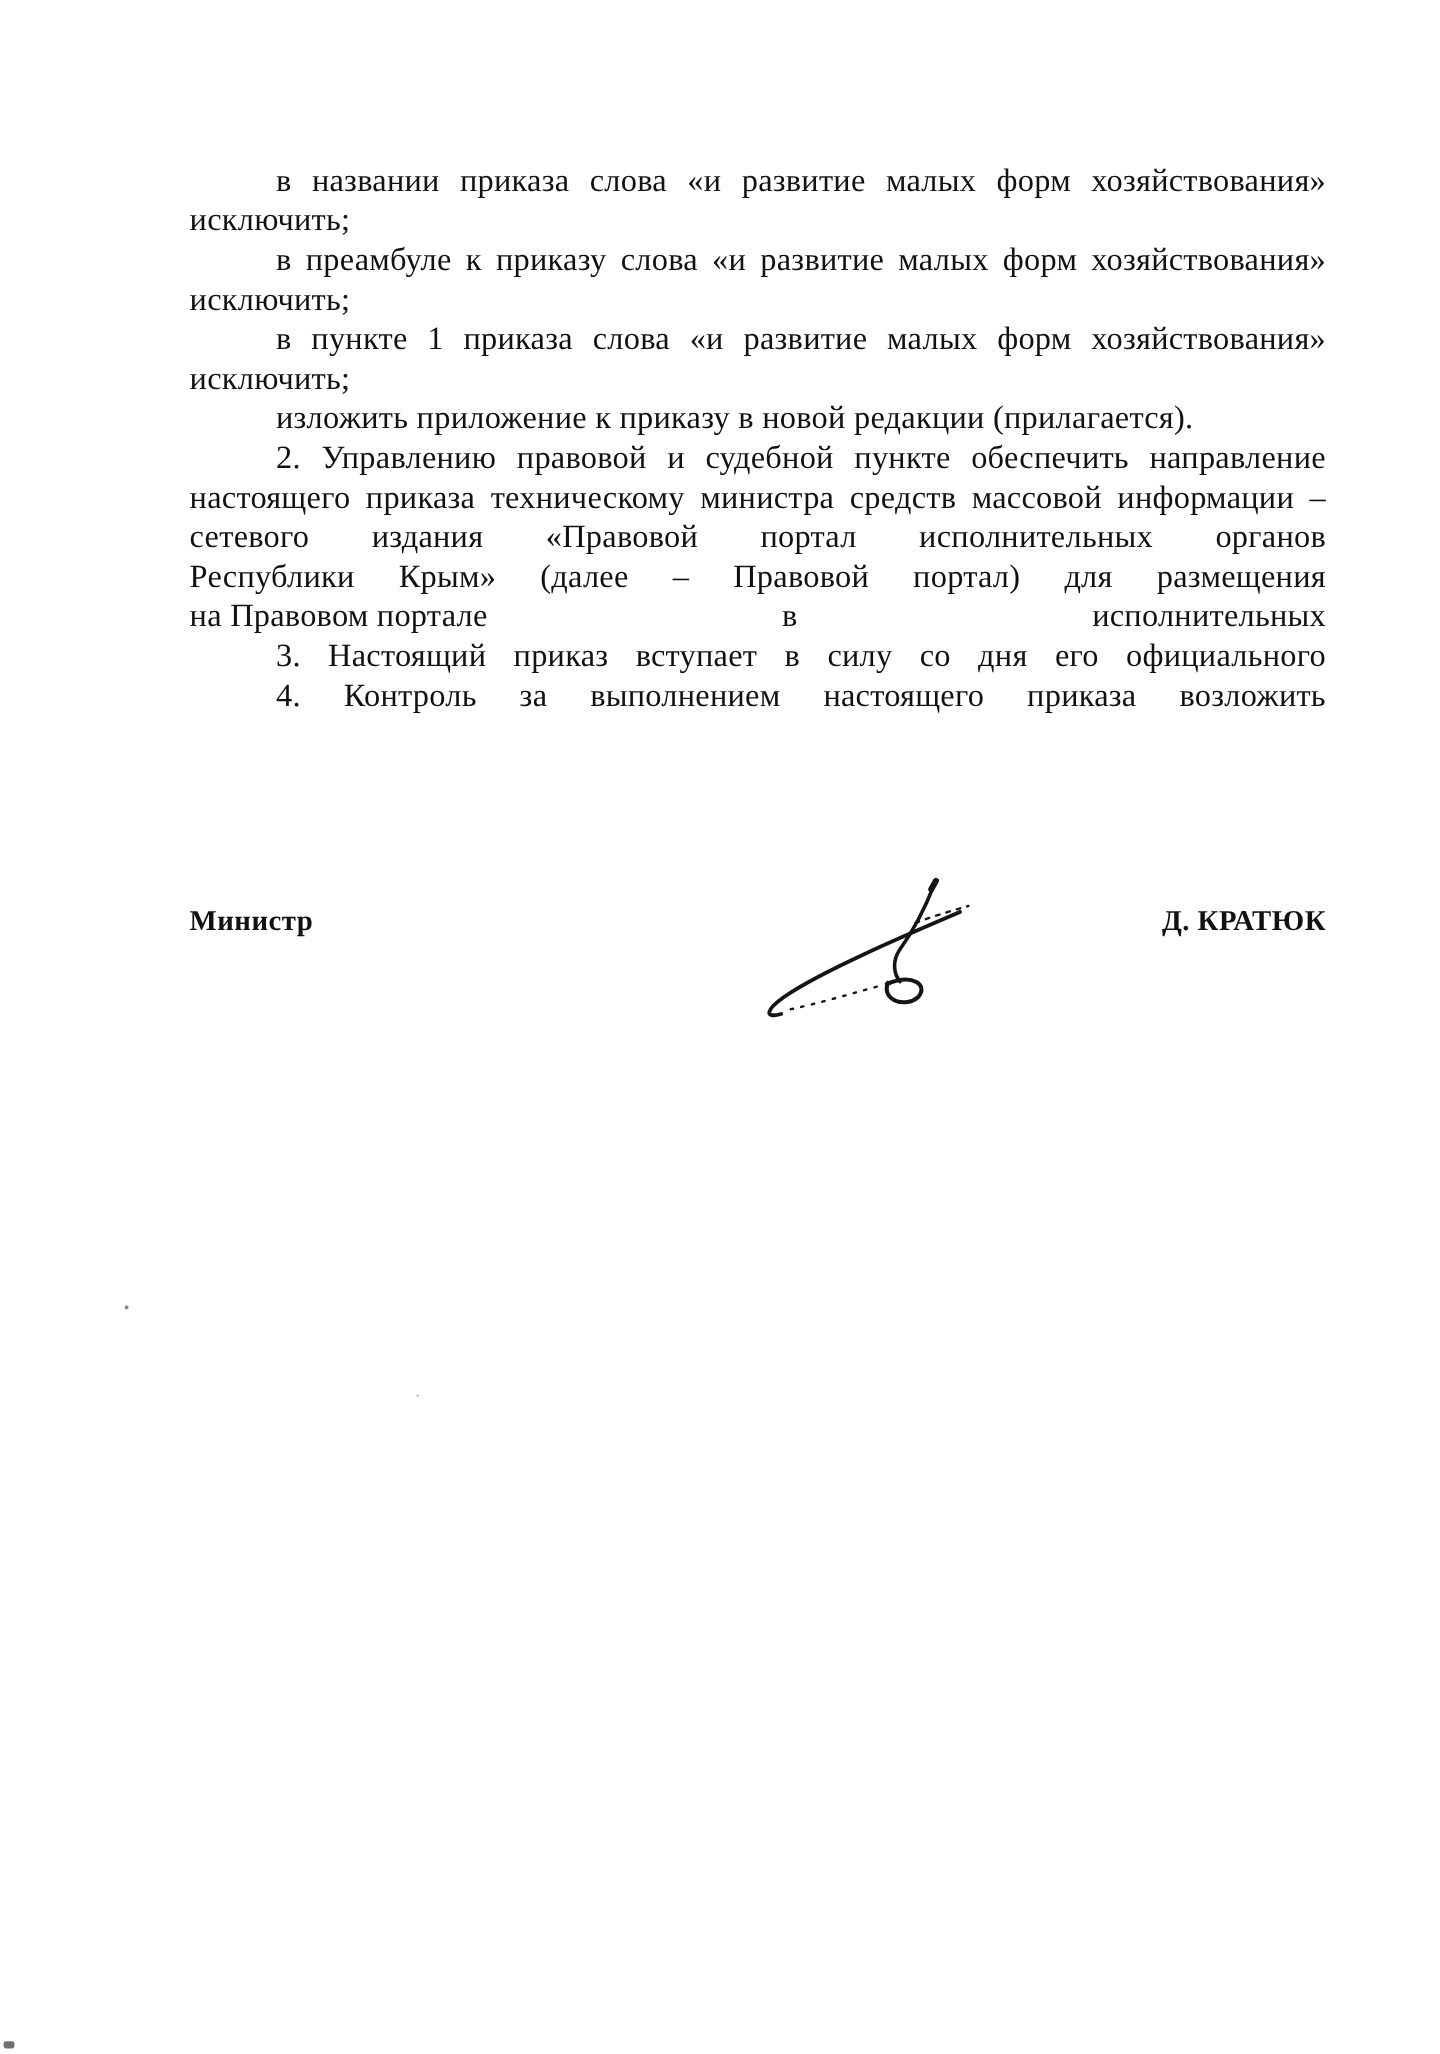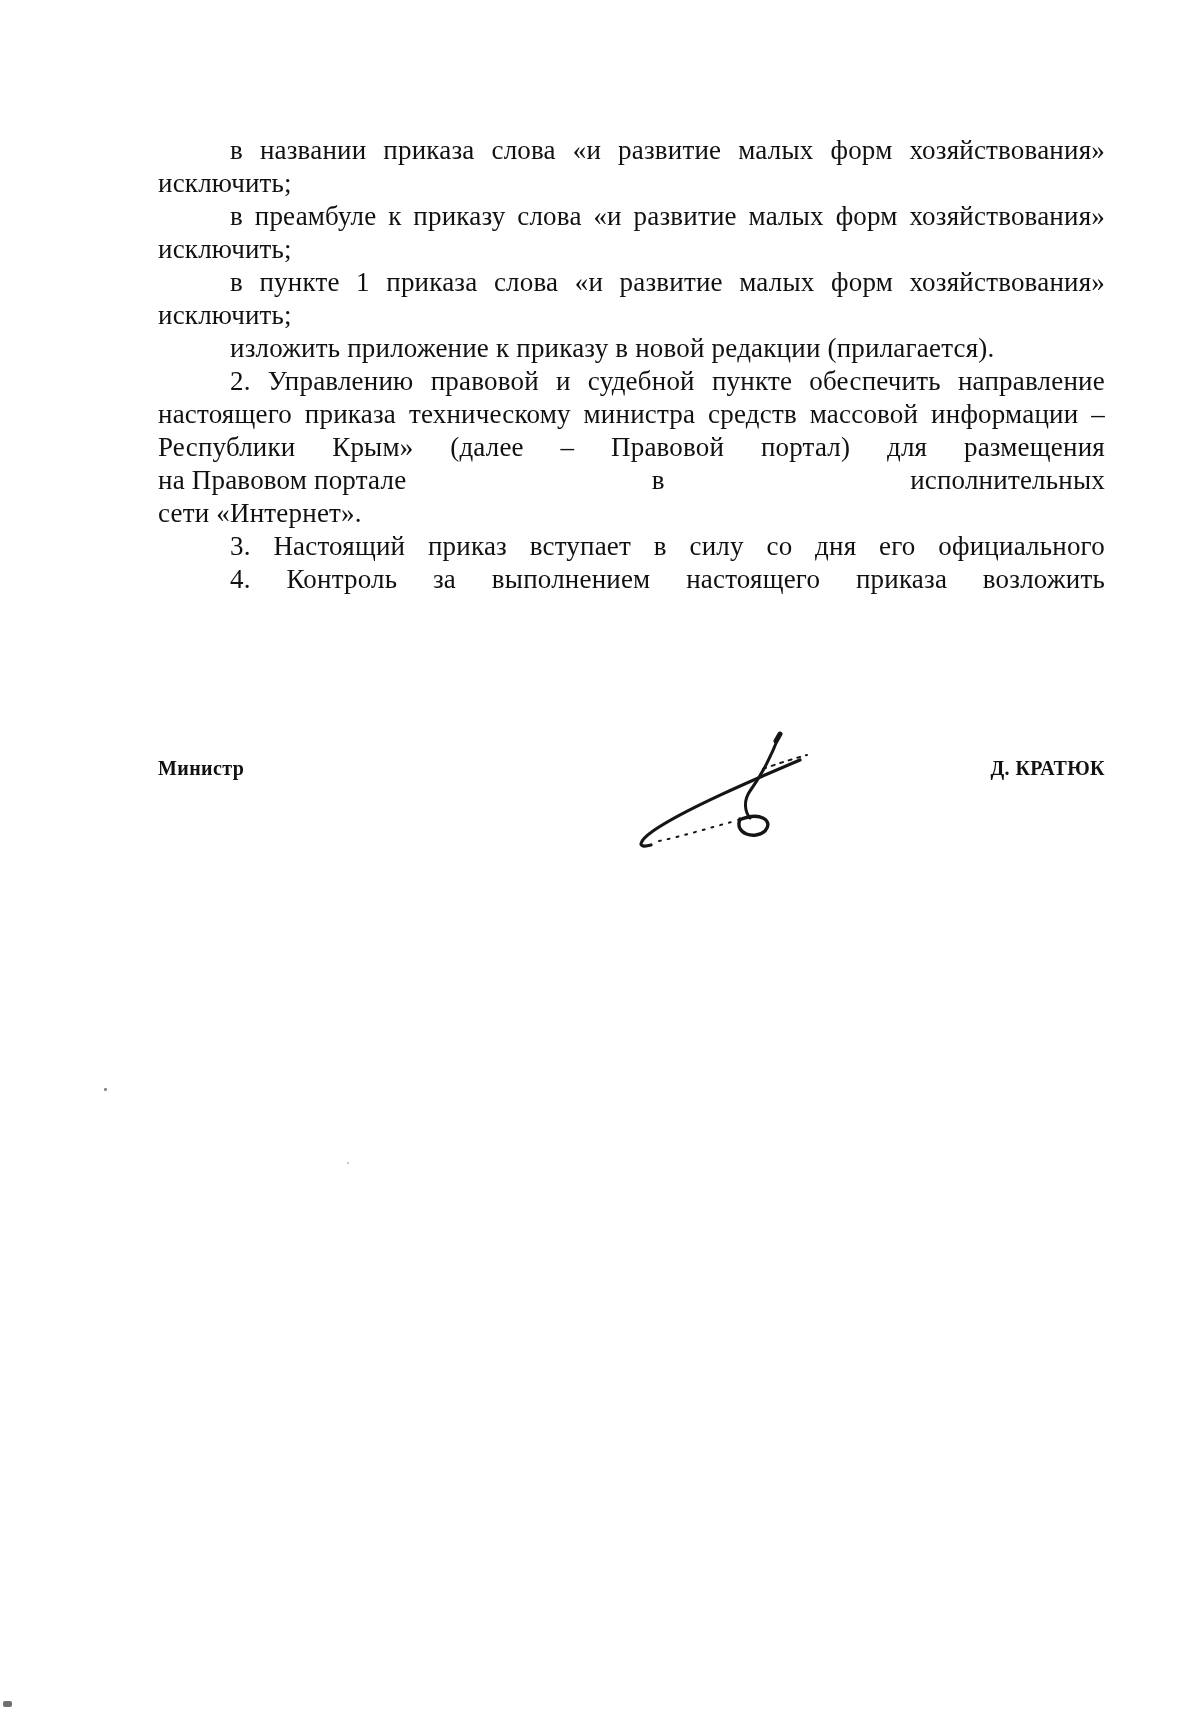--- a/index.html
+++ b/index.html
@@ -43,21 +43,21 @@
     white-space: nowrap;
   }
   .sig-row {
     position: absolute;
     left: 158px;
     top: 751px;
     width: 947px;
     display: flex;
     justify-content: space-between;
     align-items: baseline;
-    font-size: 20px;
+    font-size: 24px;
     line-height: 34px;
     font-weight: bold;
     letter-spacing: 0.4px;
   }
   .signature-svg {
     position: absolute;
     left: 633px;
     top: 728px;
     width: 180px;
     height: 125px;
@@ -129,35 +129,42 @@
         <span>настоящего</span>
         <span>приказа</span>
         <span>техническому</span>
         <span>министра</span>
         <span>средств</span>
         <span>массовой</span>
         <span>информации</span>
         <span>–</span>
       </div>
       <div class="line justify">
+        <span>сетевого</span>
+        <span>издания</span>
+        <span>«Правовой</span>
+        <span>портал</span>
+        <span>исполнительных</span>
+        <span>органов</span>
+      </div>
+      <div class="line justify">
         <span>Республики</span>
         <span>Крым»</span>
         <span>(далее</span>
         <span>–</span>
         <span>Правовой</span>
         <span>портал)</span>
         <span>для</span>
         <span>размещения</span>
       </div>
       <div class="line justify">
         <span>на&nbsp;Правовом&nbsp;портале</span>
         <span>в</span>
         <span>исполнительных</span>
       </div>
-      <div class="line">сети «Интернет».</div>
       <div class="line indent justify">
         <span>3.</span>
         <span>Настоящий</span>
         <span>приказ</span>
         <span>вступает</span>
         <span>в</span>
         <span>силу</span>
         <span>со</span>
         <span>дня</span>
         <span>его</span>

